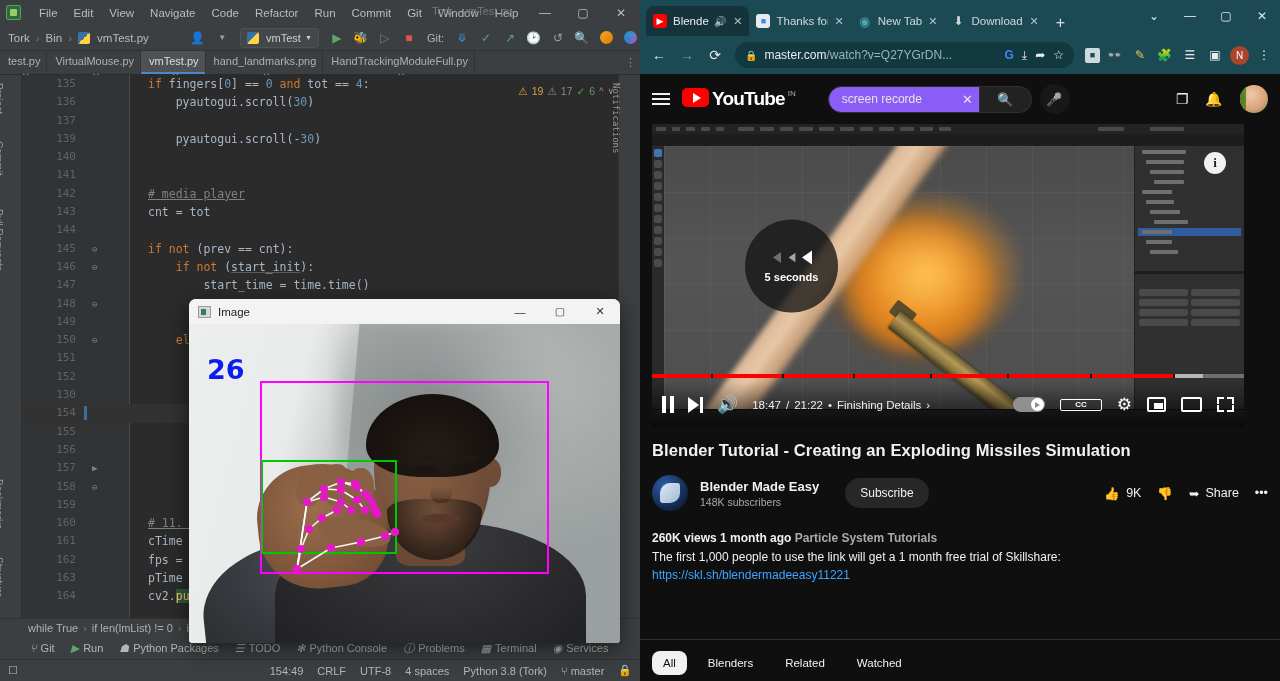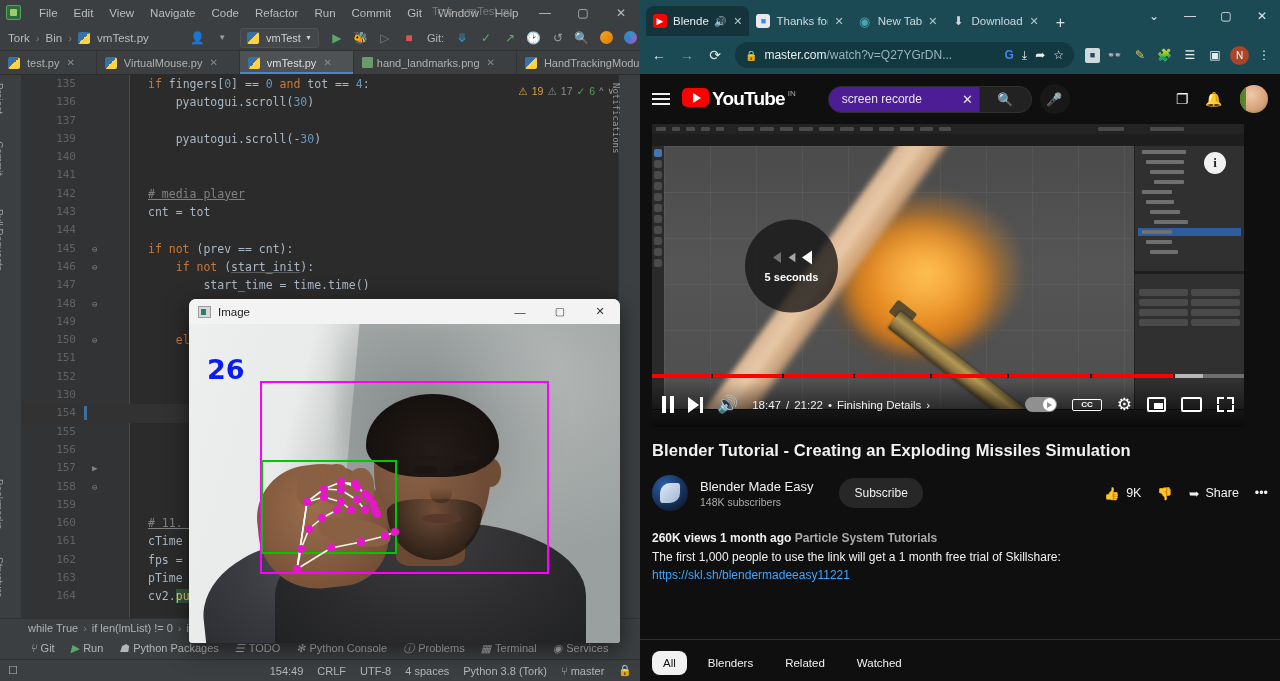--- a/index.html
+++ b/index.html
@@ -80,22 +80,22 @@
     width: 13px; height: 13px; border-radius: 50%;
     background: conic-gradient(#3592c4,#8f62c8,#2f7fd4,#3592c4); display: inline-block;
   }
 
   
   .tabrow {
     height: 24px; background: #3c3f41; display: flex; align-items: stretch;
     font-size: 11px; flex: none; border-bottom: 1px solid #2b2b2b;
   }
   .etab {
-    display: flex; align-items: center; gap: 4px; padding: 0 21px 0 8px;
-    color: #b0b0b0; border-right: 1px solid #333; white-space: nowrap;
+    display: flex; align-items: center; gap: 4px; padding: 0 6px 0 8px;
+    color: #b0b0b0; border-right: 1px solid #333; white-space: nowrap; flex-direction: column;
   }
   .etab.active { background: #4e5254; color: #ddd; box-shadow: inset 0 -2px 0 #4a88c7; }
   .etab .x { color: #888; font-size: 10px; margin-left: 3px; }
   .tab-img-ico {
     width: 11px; height: 11px; background: #6a9c6a; border-radius: 1px;
     display: inline-block;
   }
   .tabrow-right { margin-left: auto; display: flex; align-items: center; padding: 0 4px; color: #999; }
 
   
@@ -367,21 +367,21 @@
     display: flex; align-items: center; justify-content: center;
   }
   .yt-play::after {
     content: ""; border-left: 8px solid #fff; border-top: 5px solid transparent;
     border-bottom: 5px solid transparent; margin-left: 2px;
   }
   .yt-word { color: #fff; font-size: 19px; font-weight: bold; letter-spacing: -.8px; }
   .yt-cc { color: #aaa; font-size: 8px; margin-top: 1px; }
   .yt-search-wrap { display: flex; align-items: center; margin-left: 20px; }
   .yt-search {
-    width: 152px; height: 27px; background: #4c1d95; border: 1px solid #303030;
+    width: 152px; height: 27px; background: #8b5cf6; border: 1px solid #303030;
     border-radius: 14px 0 0 14px; display: flex; align-items: center;
     padding: 0 6px 0 13px; color: #e6e6e6; font-size: 12px; gap: 4px;
   }
   .yt-search .q { flex: 1; white-space: nowrap; overflow: hidden; }
   .yt-search-btn {
     width: 52px; height: 27px; background: #222; border: 1px solid #303030;
     border-left: none; border-radius: 0 14px 14px 0; display: flex;
     align-items: center; justify-content: center; color: #f1f1f1; font-size: 13px;
   }
   .yt-mic {
@@ -527,21 +527,21 @@
     content: ""; position: absolute; right: 1px; top: 1px; width: 13px; height: 13px;
     border-radius: 50%; background: #fff;
   }
   .autoplay::before {
     content: ""; position: absolute; right: 5px; top: 5px; width: 0; height: 0;
     border-left: 5px solid #909090; border-top: 3px solid transparent;
     border-bottom: 3px solid transparent; z-index: 2;
   }
   .cc-box {
     border: 1.6px solid #fff; border-radius: 2px; color: #fff; font-size: 8px;
-    font-weight: bold; padding: 1px 8px; line-height: 1;
+    font-weight: bold; padding: 1px 14px; line-height: 1;
   }
   .mini-box { width: 19px; height: 15px; border: 2px solid #fff; border-radius: 2px; position: relative; }
   .mini-box::after {
     content: ""; position: absolute; right: 1px; bottom: 1px; width: 9px; height: 6px; background: #fff;
   }
   .theater { width: 21px; height: 15px; border: 2px solid #fff; border-radius: 2px; }
   .fs-ico { width: 17px; height: 15px; position: relative; }
   .fs-ico i {
     position: absolute; width: 7px; height: 7px; border: 2px solid #fff;
   }
@@ -557,21 +557,21 @@
   .chan-av {
     width: 36px; height: 36px; border-radius: 50%;
     background: radial-gradient(circle at 35% 30%, #2b5fa8, #10203e 75%);
     display: flex; align-items: center; justify-content: center; flex: none;
     position: relative; overflow: hidden;
   }
   .chan-av::after {
     content: ""; position: absolute; left: 8px; top: 8px; width: 20px; height: 20px;
     border-radius: 50% 12% 50% 12%; background: linear-gradient(135deg,#dfe9f5,#9fb8d4);
   }
-  .chan-name { color: #f1f1f1; font-size: 13px; font-weight: normal; }
+  .chan-name { color: #f1f1f1; font-size: 13px; font-weight: bold; }
   .chan-subs { color: #aaa; font-size: 10.5px; margin-top: 2px; }
   .sub-btn {
     background: #272727; color: #f1f1f1; border-radius: 16px; padding: 8px 15px;
     font-size: 12px; margin-left: 14px;
   }
   .actions { margin-left: auto; display: flex; align-items: center; gap: 16px; color: #f1f1f1; }
   .act { display: flex; align-items: center; gap: 6px; font-size: 12.5px; }
   .desc { margin-top: 18px; color: #f1f1f1; font-size: 12px; line-height: 1.55; }
   .desc .stats { font-weight: bold; }
   .desc .tag { color: #aaa; font-weight: bold; }

